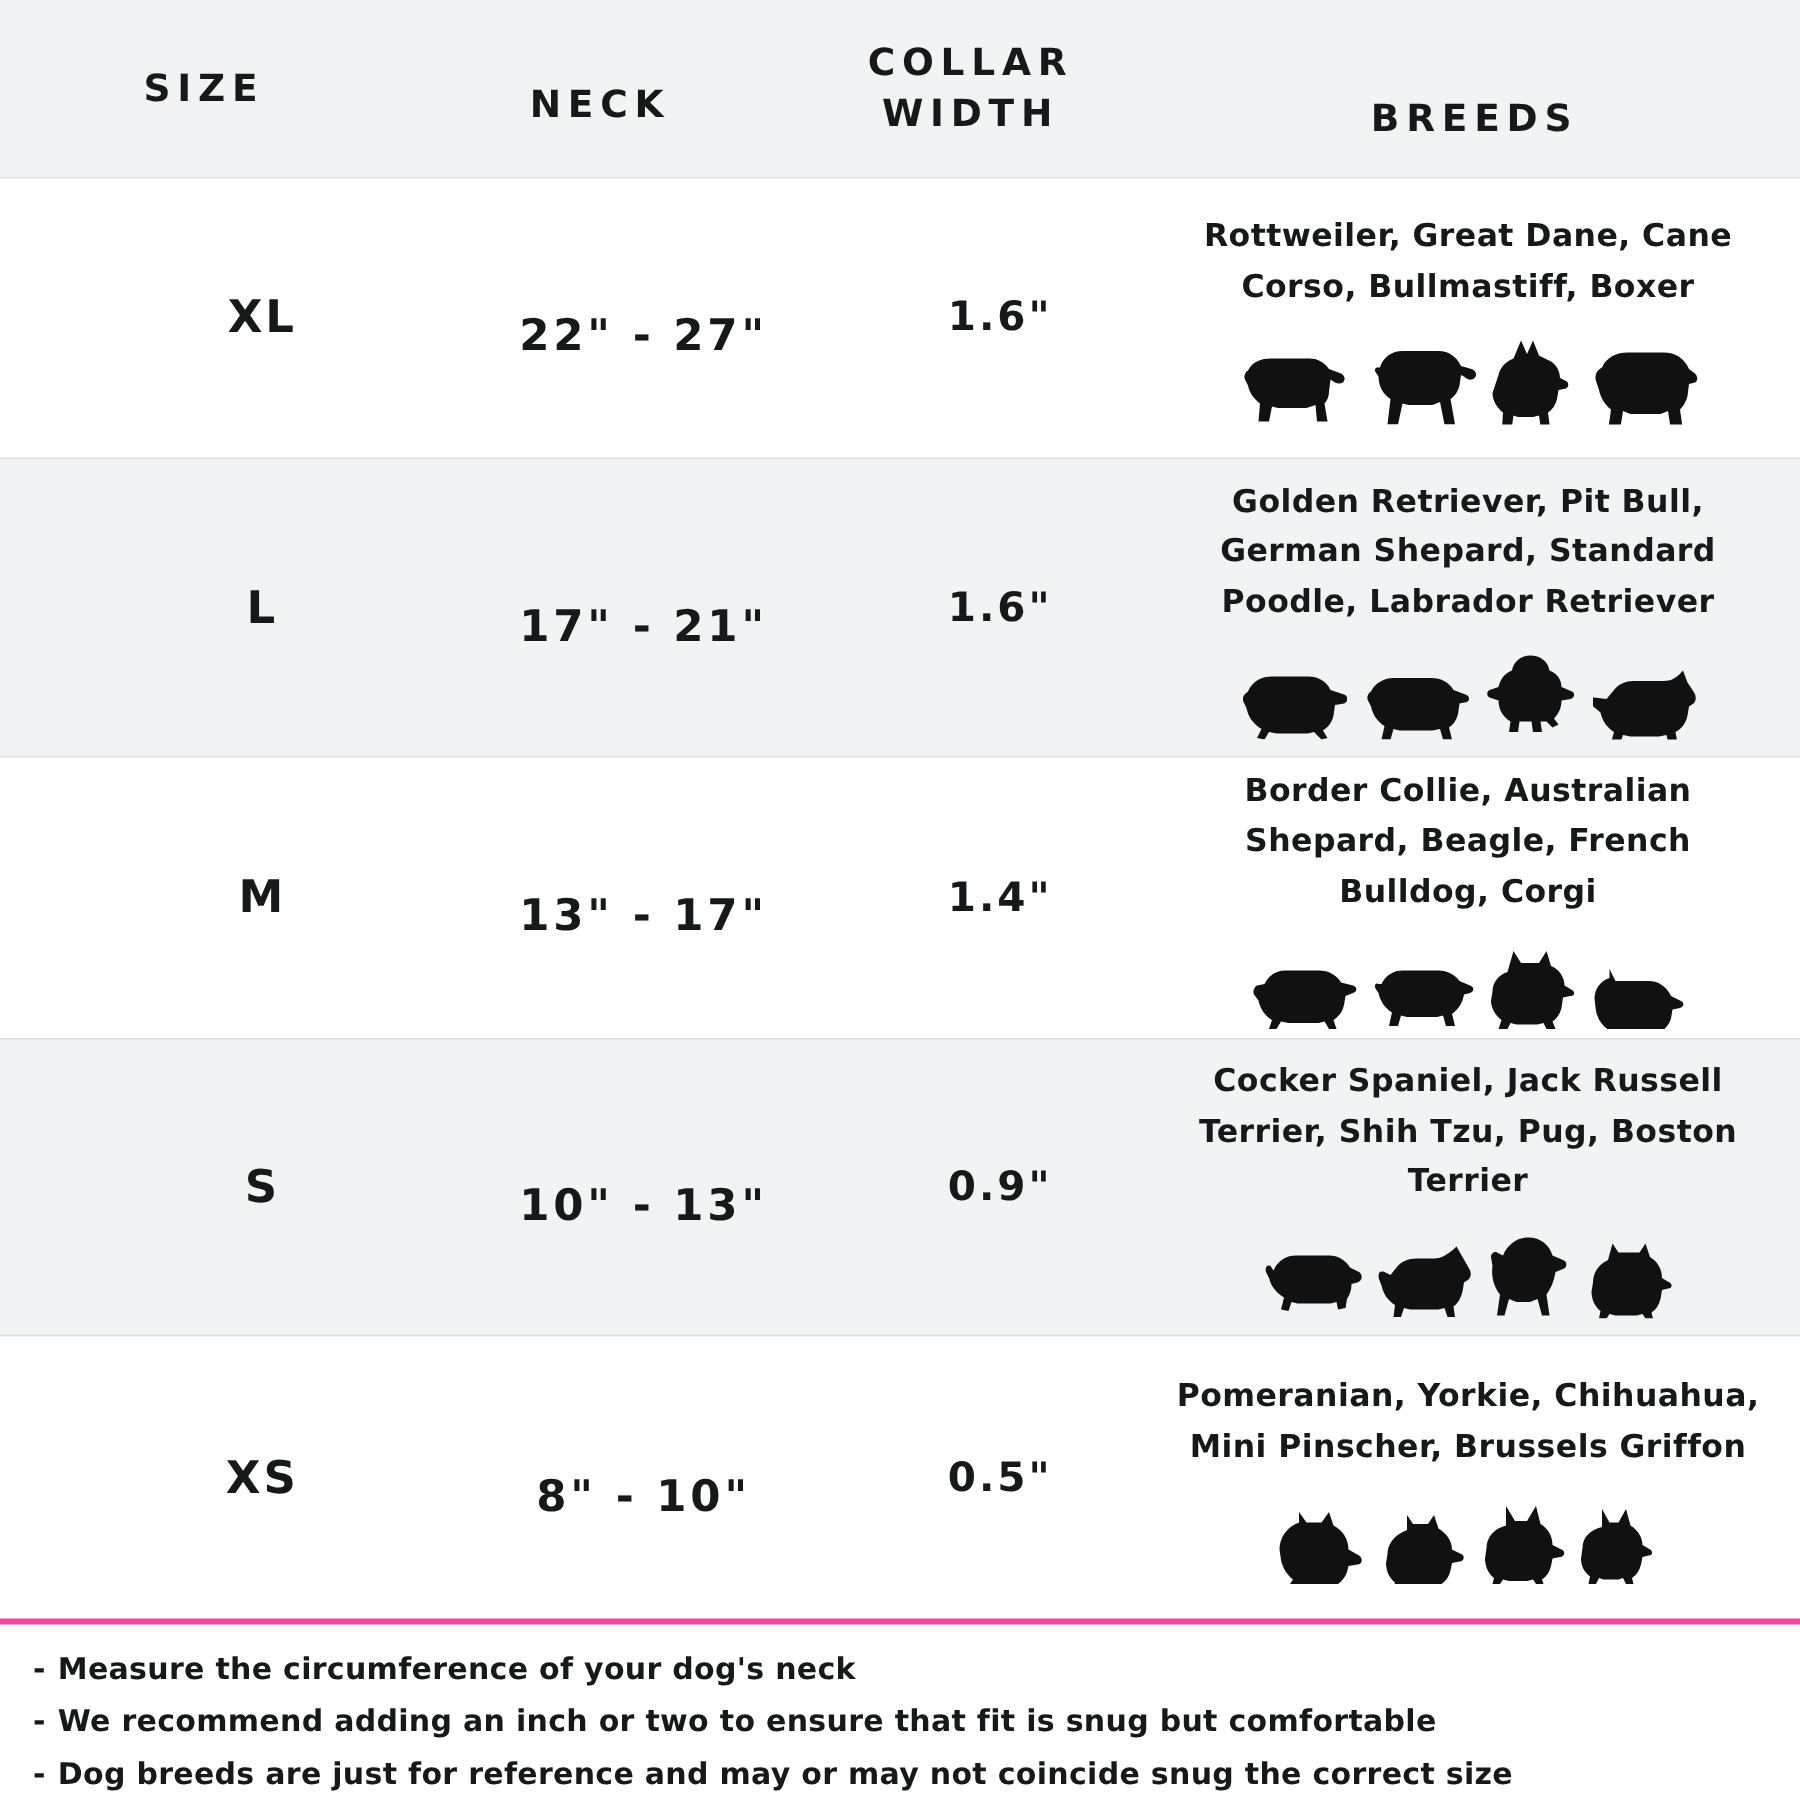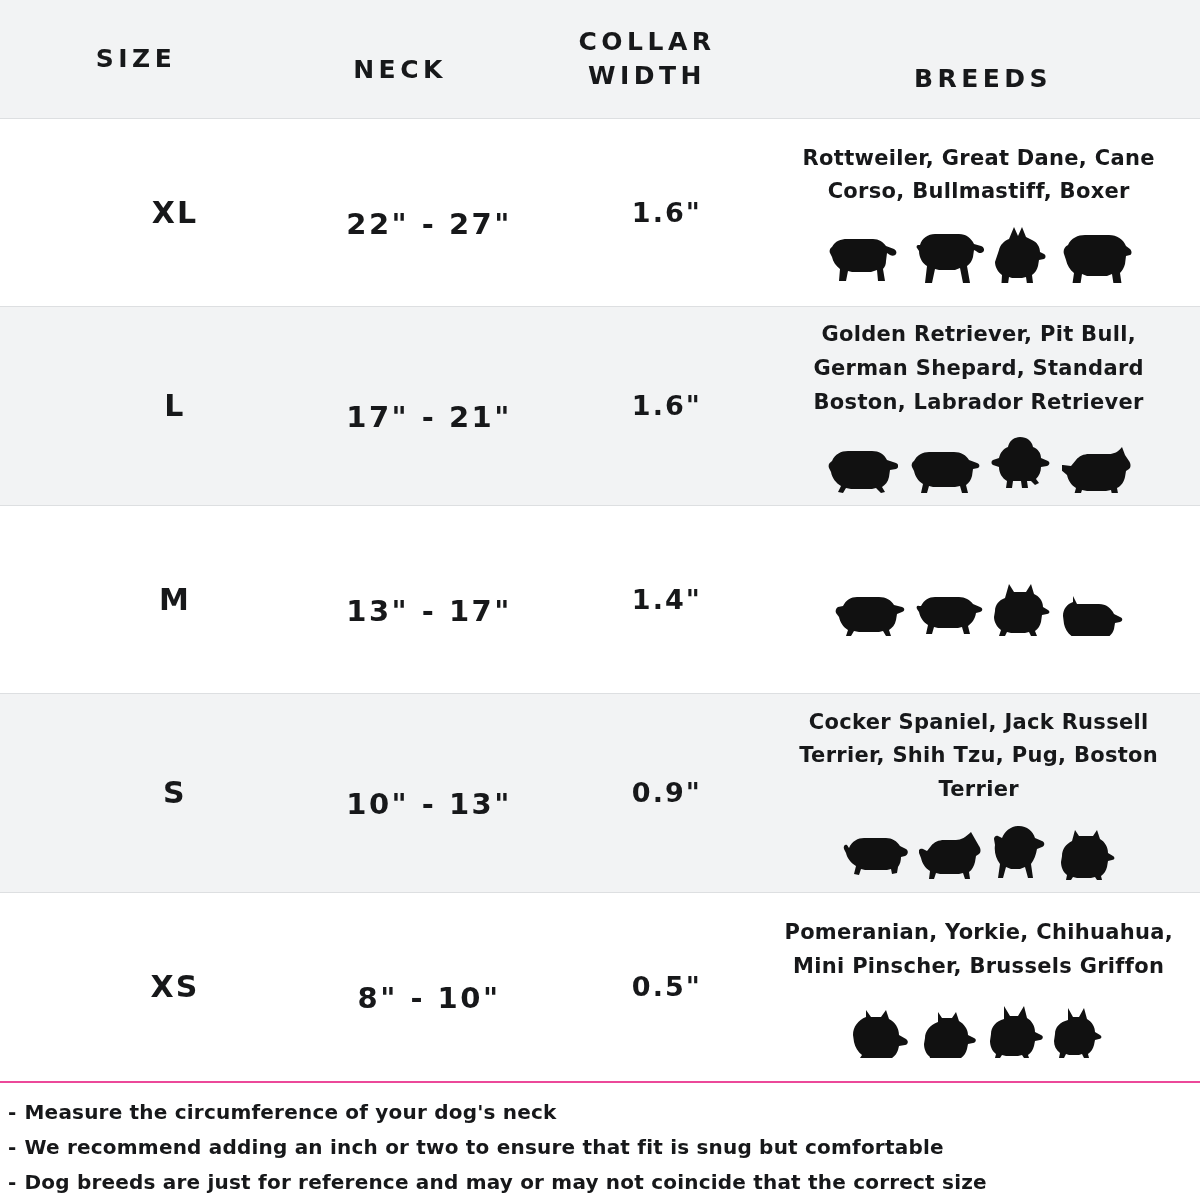--- a/index.html
+++ b/index.html
@@ -103,23 +103,23 @@
     justify-content: center;
     gap: 10px;
     height: 66px;
   }
   .silhouettes svg {
     display: block;
   }
 
   
   .notes {
-    border-top: 2px solid #ec4899;
+    border-top: 4px solid #ec4899;
     flex: 1;
-    padding: 12px 0 0 8px;
+    padding: 12px 0 0 22px;
     box-sizing: border-box;
     background: #ffffff;
   }
   .note {
     font-size: 20px;
     font-weight: 700;
     line-height: 1.75;
     letter-spacing: 0.2px;
     color: #17181a;
     white-space: nowrap;
@@ -162,21 +162,21 @@
           </svg>
       </div>
     </div>
   </div>
 
   <div class="row shade r2">
     <div class="cell cell-size col-size">L</div>
     <div class="cell cell-neck col-neck">17" - 21"</div>
     <div class="cell cell-width col-width">1.6"</div>
     <div class="breeds-cell">
-      <div class="breeds-text">Golden Retriever, Pit Bull, German Shepard, Standard Boston, Labrador Retriever</div>
+      <div class="breeds-text">Golden Retriever, Pit Bull, German Shepard, Standard Poodle, Labrador Retriever</div>
       <div class="silhouettes">
         <svg width="74" height="50" viewBox="0 0 74 50">
             <path fill="#111" d="M8 18c3-7 9-10 16-10h24c7 0 12 3 15 9l9 3c3 1 3 5 0 6l-6 1-1 7c-1 5-4 8-7 10l3 5-4 1-5-5-4 1H27l-5-1-3 5-5-1 3-6c-5-3-9-8-10-14l-2-4c-1-3 0-5 3-7z"></path>
           </svg>
         <svg width="72" height="48" viewBox="0 0 72 48">
             <path fill="#111" d="M6 16c3-6 9-9 15-9h25c7 0 12 3 15 8l8 3c3 1 3 4 1 5l-5 1-1 7c-1 4-3 7-6 9l2 8h-6l-2-7-5 1H25l-4-1-2 7h-6l2-9c-5-3-8-8-9-13l-2-4c-1-2 0-5 2-6z"></path>
           </svg>
         <svg width="62" height="58" viewBox="0 0 62 58">
             <path fill="#111" d="M30 2c7 0 12 4 13 10 5 2 8 6 8 11l7 3c2 1 2 4-1 5l-6 1c0 5-2 9-5 12l3 4-4 2-4-4h-4l1 7h-6l-1-7h-8l-1 7h-6l1-7c-5-3-8-8-8-14l-6-2c-2-1-2-4 0-5l6-2c1-5 4-9 9-11 1-6 6-10 12-10z"></path>
           </svg>
@@ -185,20 +185,21 @@
           </svg>
       </div>
     </div>
   </div>
 
   <div class="row plain r3">
     <div class="cell cell-size col-size">M</div>
     <div class="cell cell-neck col-neck">13" - 17"</div>
     <div class="cell cell-width col-width">1.4"</div>
     <div class="breeds-cell">
+      <div class="breeds-text">Border Collie, Australian Shepard, Beagle, French Bulldog, Corgi</div>
       <div class="silhouettes">
         <svg width="70" height="46" viewBox="0 0 70 46">
             <path fill="#111" d="M8 16c3-6 8-9 14-9h22c7 0 12 3 15 8l8 2c3 1 3 4 0 5l-5 2-1 6c-1 5-4 8-7 10l2 6h-5l-3-5-4 1H24l-5-1-3 5h-5l2-6c-5-3-8-8-9-13l-3-4c-1-2 0-5 2-6z"></path>
           </svg>
         <svg width="68" height="46" viewBox="0 0 68 46">
             <path fill="#111" d="M6 16c3-6 8-9 14-9h24c6 0 11 3 14 7l7 3c3 1 3 4 0 5l-4 1c-1 6-4 10-8 13l2 8h-6l-2-7-4 1H23l-4-1-2 7h-6l2-9c-5-3-8-8-9-13l-2-3c-1-2 0-4 2-3z"></path>
           </svg>
         <svg width="58" height="54" viewBox="0 0 58 54">
             <path fill="#111" d="M16 2l5 8h12l5-8 3 10c5 2 9 7 9 13l5 3c2 1 2 4-1 4l-5 1-1 7c-1 4-3 7-6 9l2 5h-6l-2-4-4 1H18l-4-1-2 4H6l2-6c-4-3-7-8-7-13l1-6c0-6 4-11 10-13z"></path>
           </svg>
@@ -251,16 +252,16 @@
         <svg width="52" height="52" viewBox="0 0 52 52">
             <path fill="#111" d="M14 2l5 9h6l5-9 3 11c5 3 8 8 8 13l5 3c2 1 2 4-1 4l-4 1-1 5c-1 4-3 7-6 9l1 4h-5l-2-4-3 1H15l-3-1-2 4H5l1-5c-4-3-6-7-6-12l1-7c0-7 5-12 13-14z"></path>
           </svg>
       </div>
     </div>
   </div>
 
   <div class="notes">
     <div class="note"><span class="dash">-</span><span>Measure the circumference of your dog's neck</span></div>
     <div class="note"><span class="dash">-</span><span>We recommend adding an inch or two to ensure that fit is snug but comfortable</span></div>
-    <div class="note"><span class="dash">-</span><span>Dog breeds are just for reference and may or may not coincide that the correct size</span></div>
+    <div class="note"><span class="dash">-</span><span>Dog breeds are just for reference and may or may not coincide snug the correct size</span></div>
   </div>
 
 </div>
 
 </body></html>

